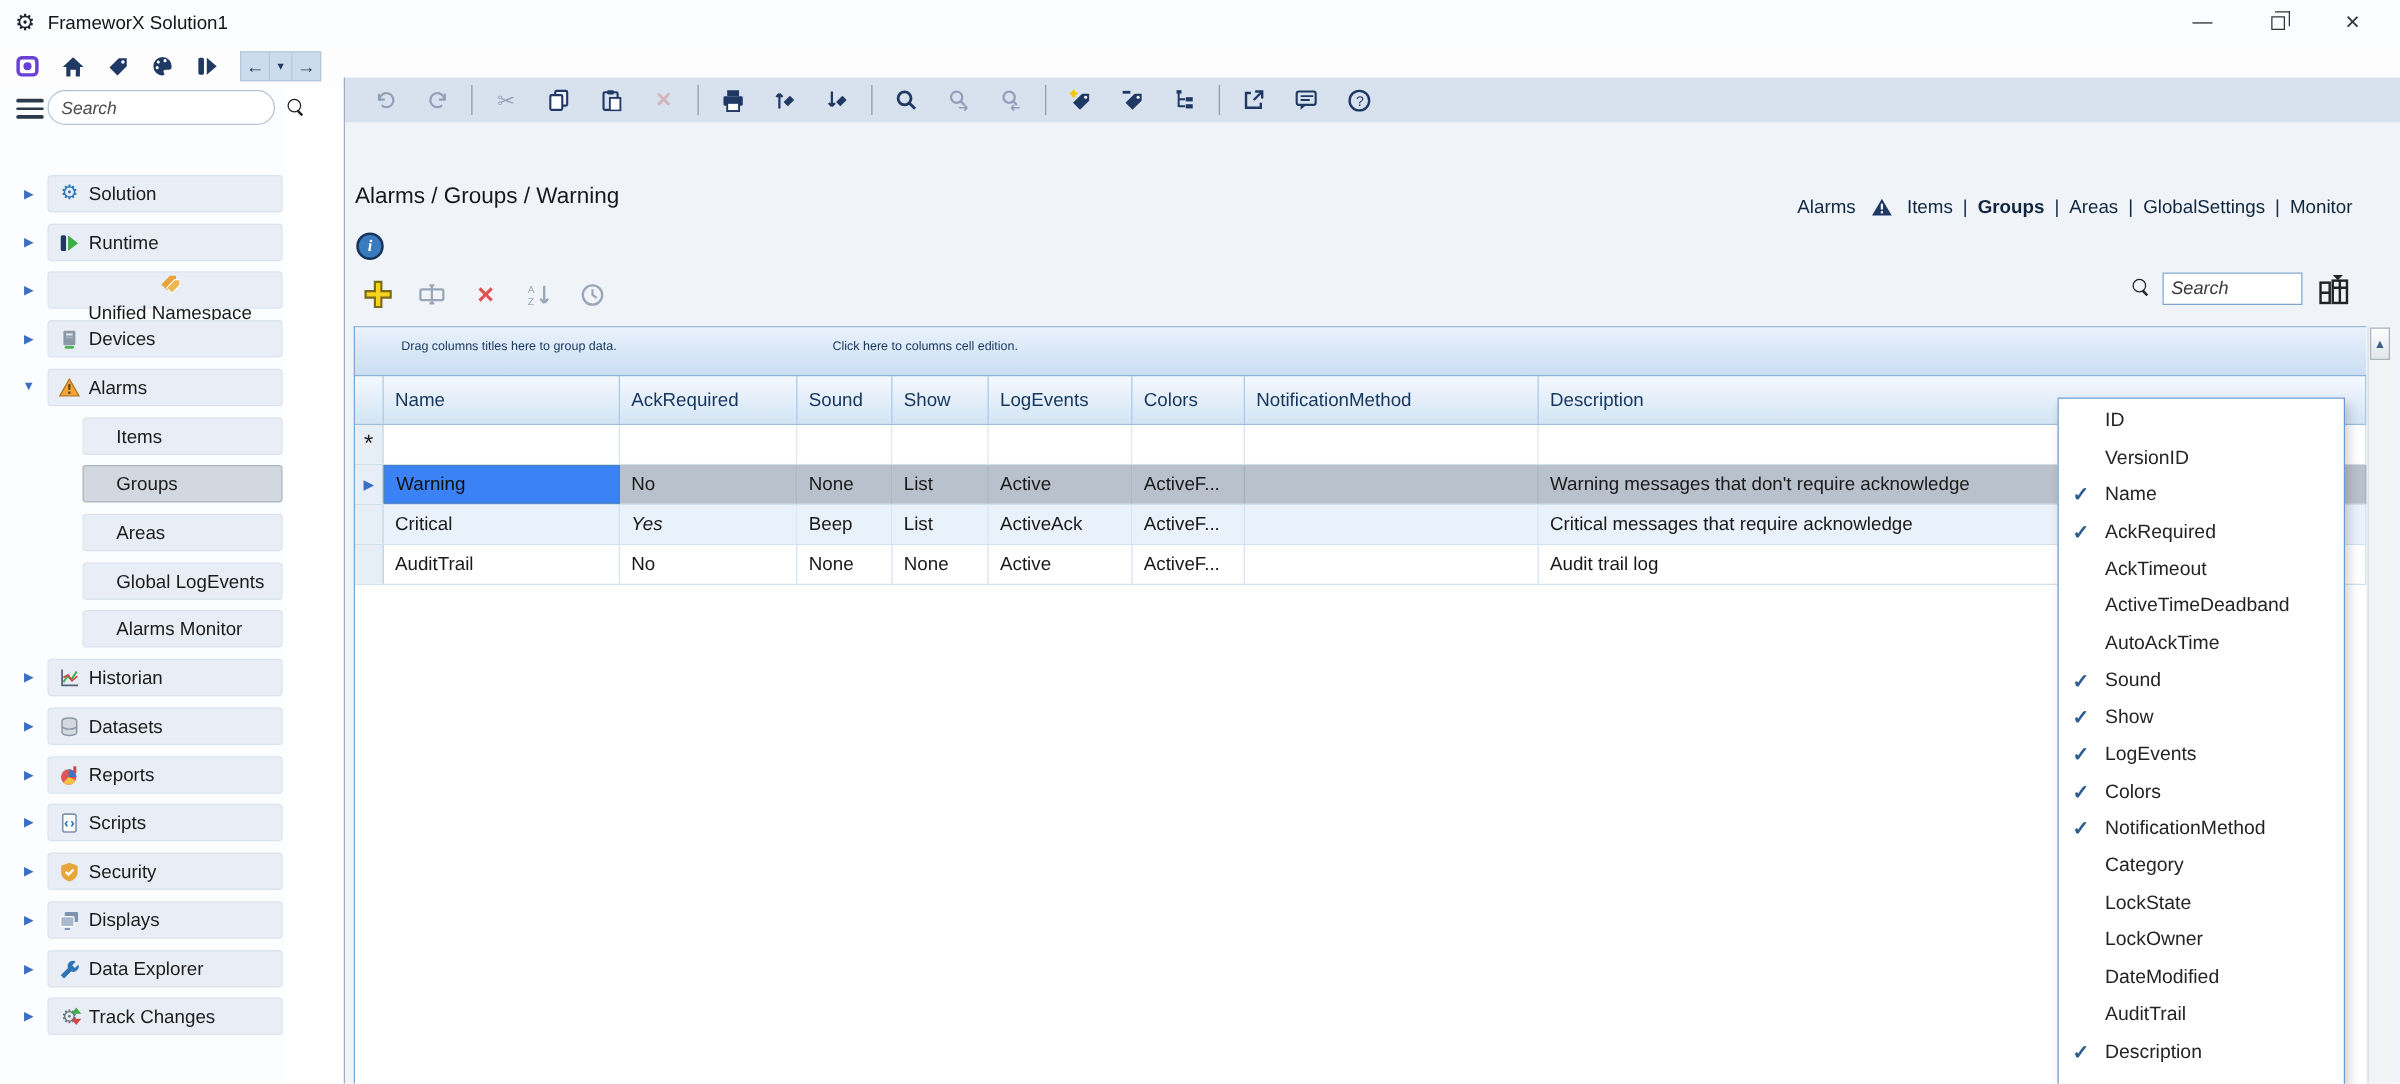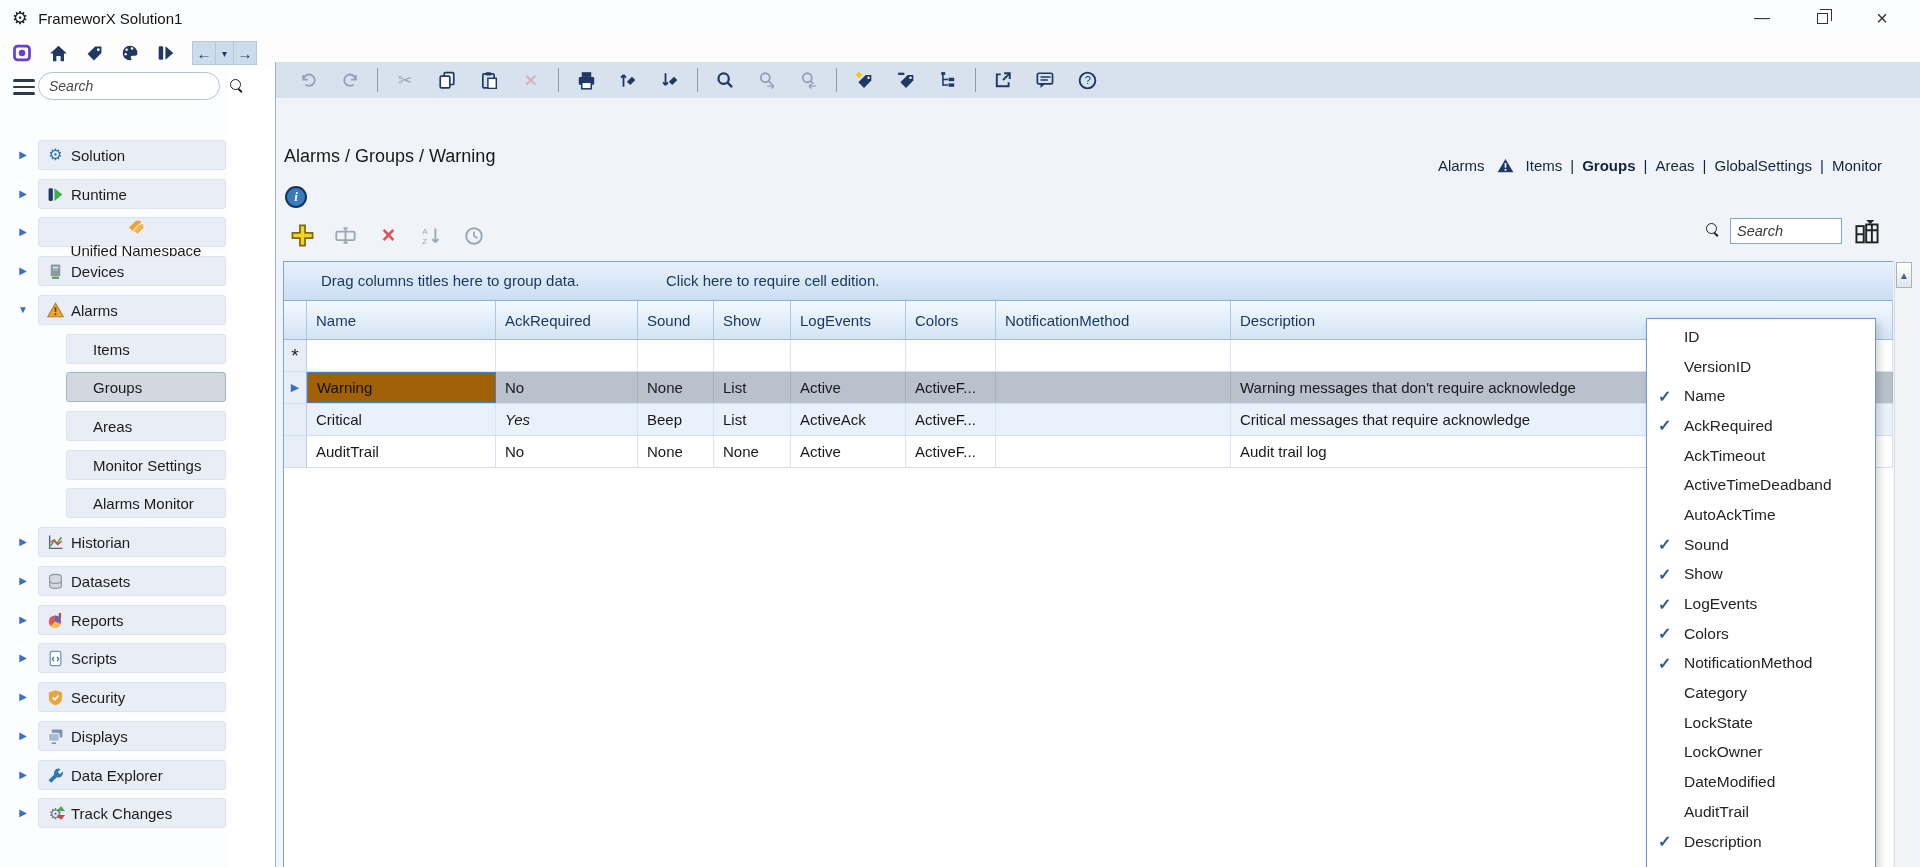--- a/index.html
+++ b/index.html
@@ -61,32 +61,32 @@
   .info-badge{position:absolute;left:285px;top:186px;width:22px;height:22px;border-radius:50%;background:#3a7bbf;border:2.5px solid #17335c;color:#fff;font-size:13px;font-style:italic;font-weight:bold;display:flex;align-items:center;justify-content:center;font-family:"Liberation Serif",serif}
 
   .action-icon{position:absolute;top:222px;width:27px;height:27px;display:flex;align-items:center;justify-content:center}
   .grid-search-lens{position:absolute;left:1706px;top:223px}
   .grid-search{position:absolute;left:1730px;top:218px;width:112px;height:26px;border:1px solid #7da7cd;background:#fff;font-size:14.5px;font-family:inherit;padding:0 6px;color:#333;outline:none}
   .grid-search::placeholder{font-style:italic;color:#3a3a3a}
   .colchooser{position:absolute;left:1852px;top:214px;width:30px;height:33px;display:flex;align-items:center;justify-content:center}
 
   
   .grid{position:absolute;left:283px;top:261px;width:1610px;height:606px;background:#fff;border-left:1px solid #7aa7d0;border-top:1px solid #7aa7d0}
-  .groupbar{height:39px;background:linear-gradient(#e9f2fc,#cadef3);border-bottom:1px solid #89b2d8;position:relative;font-size:15px;color:#17365d}
+  .groupbar{height:39px;background:linear-gradient(#e9f2fc,#cadef3);border-bottom:1px solid #89b2d8;position:relative;font-size:10px;color:#17365d}
   .groupbar .hint1{position:absolute;left:37px;top:10px}
   .groupbar .hint2{position:absolute;left:382px;top:10px}
   .ghead{height:39px;display:flex;background:linear-gradient(#f4f9fe,#d3e4f5);border-bottom:1px solid #9dbede}
   .hcell{display:flex;align-items:center;padding-left:9px;font-size:15px;color:#16365d;border-right:1px solid #abc9e5;overflow:hidden;white-space:nowrap}
   .hcell.ind{border-right:1px solid #abc9e5}
   .grow{display:flex;height:32px;border-bottom:1px solid #cfe0ef}
   .gcell{display:flex;align-items:center;padding-left:9px;font-size:15px;color:#191919;border-right:1px solid #d5e4f2;overflow:hidden;white-space:nowrap}
   .gcell.ind{background:#e7eef6;border-right:1px solid #b9cfe4;justify-content:center;padding-left:0;color:#333}
   .grow.selected .gcell{background:#b9c2cc;border-right-color:#a8b2bd}
   .grow.selected .gcell.ind{background:#e7eef6;color:#3b6fc4;font-size:11px}
-  .grow.selected .gcell.editing{background:#a16207;border:1.5px solid #4a7fc0;color:#111}
+  .grow.selected .gcell.editing{background:#3b82f6;border:1.5px solid #4a7fc0;color:#111}
   .grow.alt .gcell{background:#e9f1fa}
   .grow.alt .gcell.ind,.grow.normal .gcell.ind{background:#e7eef6}
   .grow.newrow .gcell{background:#fff}
   .grow.newrow .gcell.ind{background:#e7eef6;font-size:19px;color:#222}
 
   
   .vscroll{position:absolute;left:1894px;top:261px;width:19px;height:606px;background:#f1f3f5;border-left:1px solid #d8dee5}
   .scroll-up{margin:1px;height:26px;background:linear-gradient(#fefefe,#e2e6ea);border:1px solid #aab4c0;display:flex;align-items:center;justify-content:center;color:#3a6186;font-size:10px}
 
   
@@ -217,21 +217,21 @@
       <div class="tree-item child" style="top: 264px;">
         <span>Items</span>
       </div>
       <div class="tree-item child selected" style="top: 302px;">
         <span>Groups</span>
       </div>
       <div class="tree-item child" style="top: 341px;">
         <span>Areas</span>
       </div>
       <div class="tree-item child" style="top: 380px;">
-        <span>Monitor Settings</span>
+        <span>Global LogEvents</span>
       </div>
       <div class="tree-item child" style="top: 418px;">
         <span>Alarms Monitor</span>
       </div>
       <span class="expander" style="top: 466px;">▶</span>
       <div class="tree-item" style="top: 457px;">
         <span class="tree-ico">
           <svg width="17" height="17" viewBox="0 0 16 16">
             <path d="M2.5 1.5v12h12" fill="none" stroke="#55617a" stroke-width="1.3"></path>
             <path d="M3.5 11l3-4.5 3 2.5 4-6" fill="none" stroke="#3fae49" stroke-width="1.5"></path>
@@ -497,21 +497,21 @@
       <rect x="1.5" y="5" width="4.5" height="10" fill="none" stroke="#222" stroke-width="1.2"></rect>
       <path d="M1.5 10h4.5" stroke="#222" stroke-width="1.2"></path>
       <rect x="7.5" y="4" width="7" height="11" fill="none" stroke="#222" stroke-width="1.2"></rect>
       <path d="M7.5 7.5h7M11 4v11" stroke="#222" stroke-width="1.2"></path>
     </svg>
   </div>
 
 <div class="grid">
   <div class="groupbar">
     <span class="hint1">Drag columns titles here to group data.</span>
-    <span class="hint2">Click here to require cell edition.</span>
+    <span class="hint2">Click here to columns cell edition.</span>
   </div>
   <div class="ghead" id="ghead">
       <div class="hcell ind" style="width: 23px; flex: 0 0 auto; padding: 0px;"></div>
       <div class="hcell" style="width: 189px; flex: 0 0 auto;">Name</div>
       <div class="hcell" style="width: 142px; flex: 0 0 auto;">AckRequired</div>
       <div class="hcell" style="width: 76px; flex: 0 0 auto;">Sound</div>
       <div class="hcell" style="width: 77px; flex: 0 0 auto;">Show</div>
       <div class="hcell" style="width: 115px; flex: 0 0 auto;">LogEvents</div>
       <div class="hcell" style="width: 90px; flex: 0 0 auto;">Colors</div>
       <div class="hcell" style="width: 235px; flex: 0 0 auto;">NotificationMethod</div>

